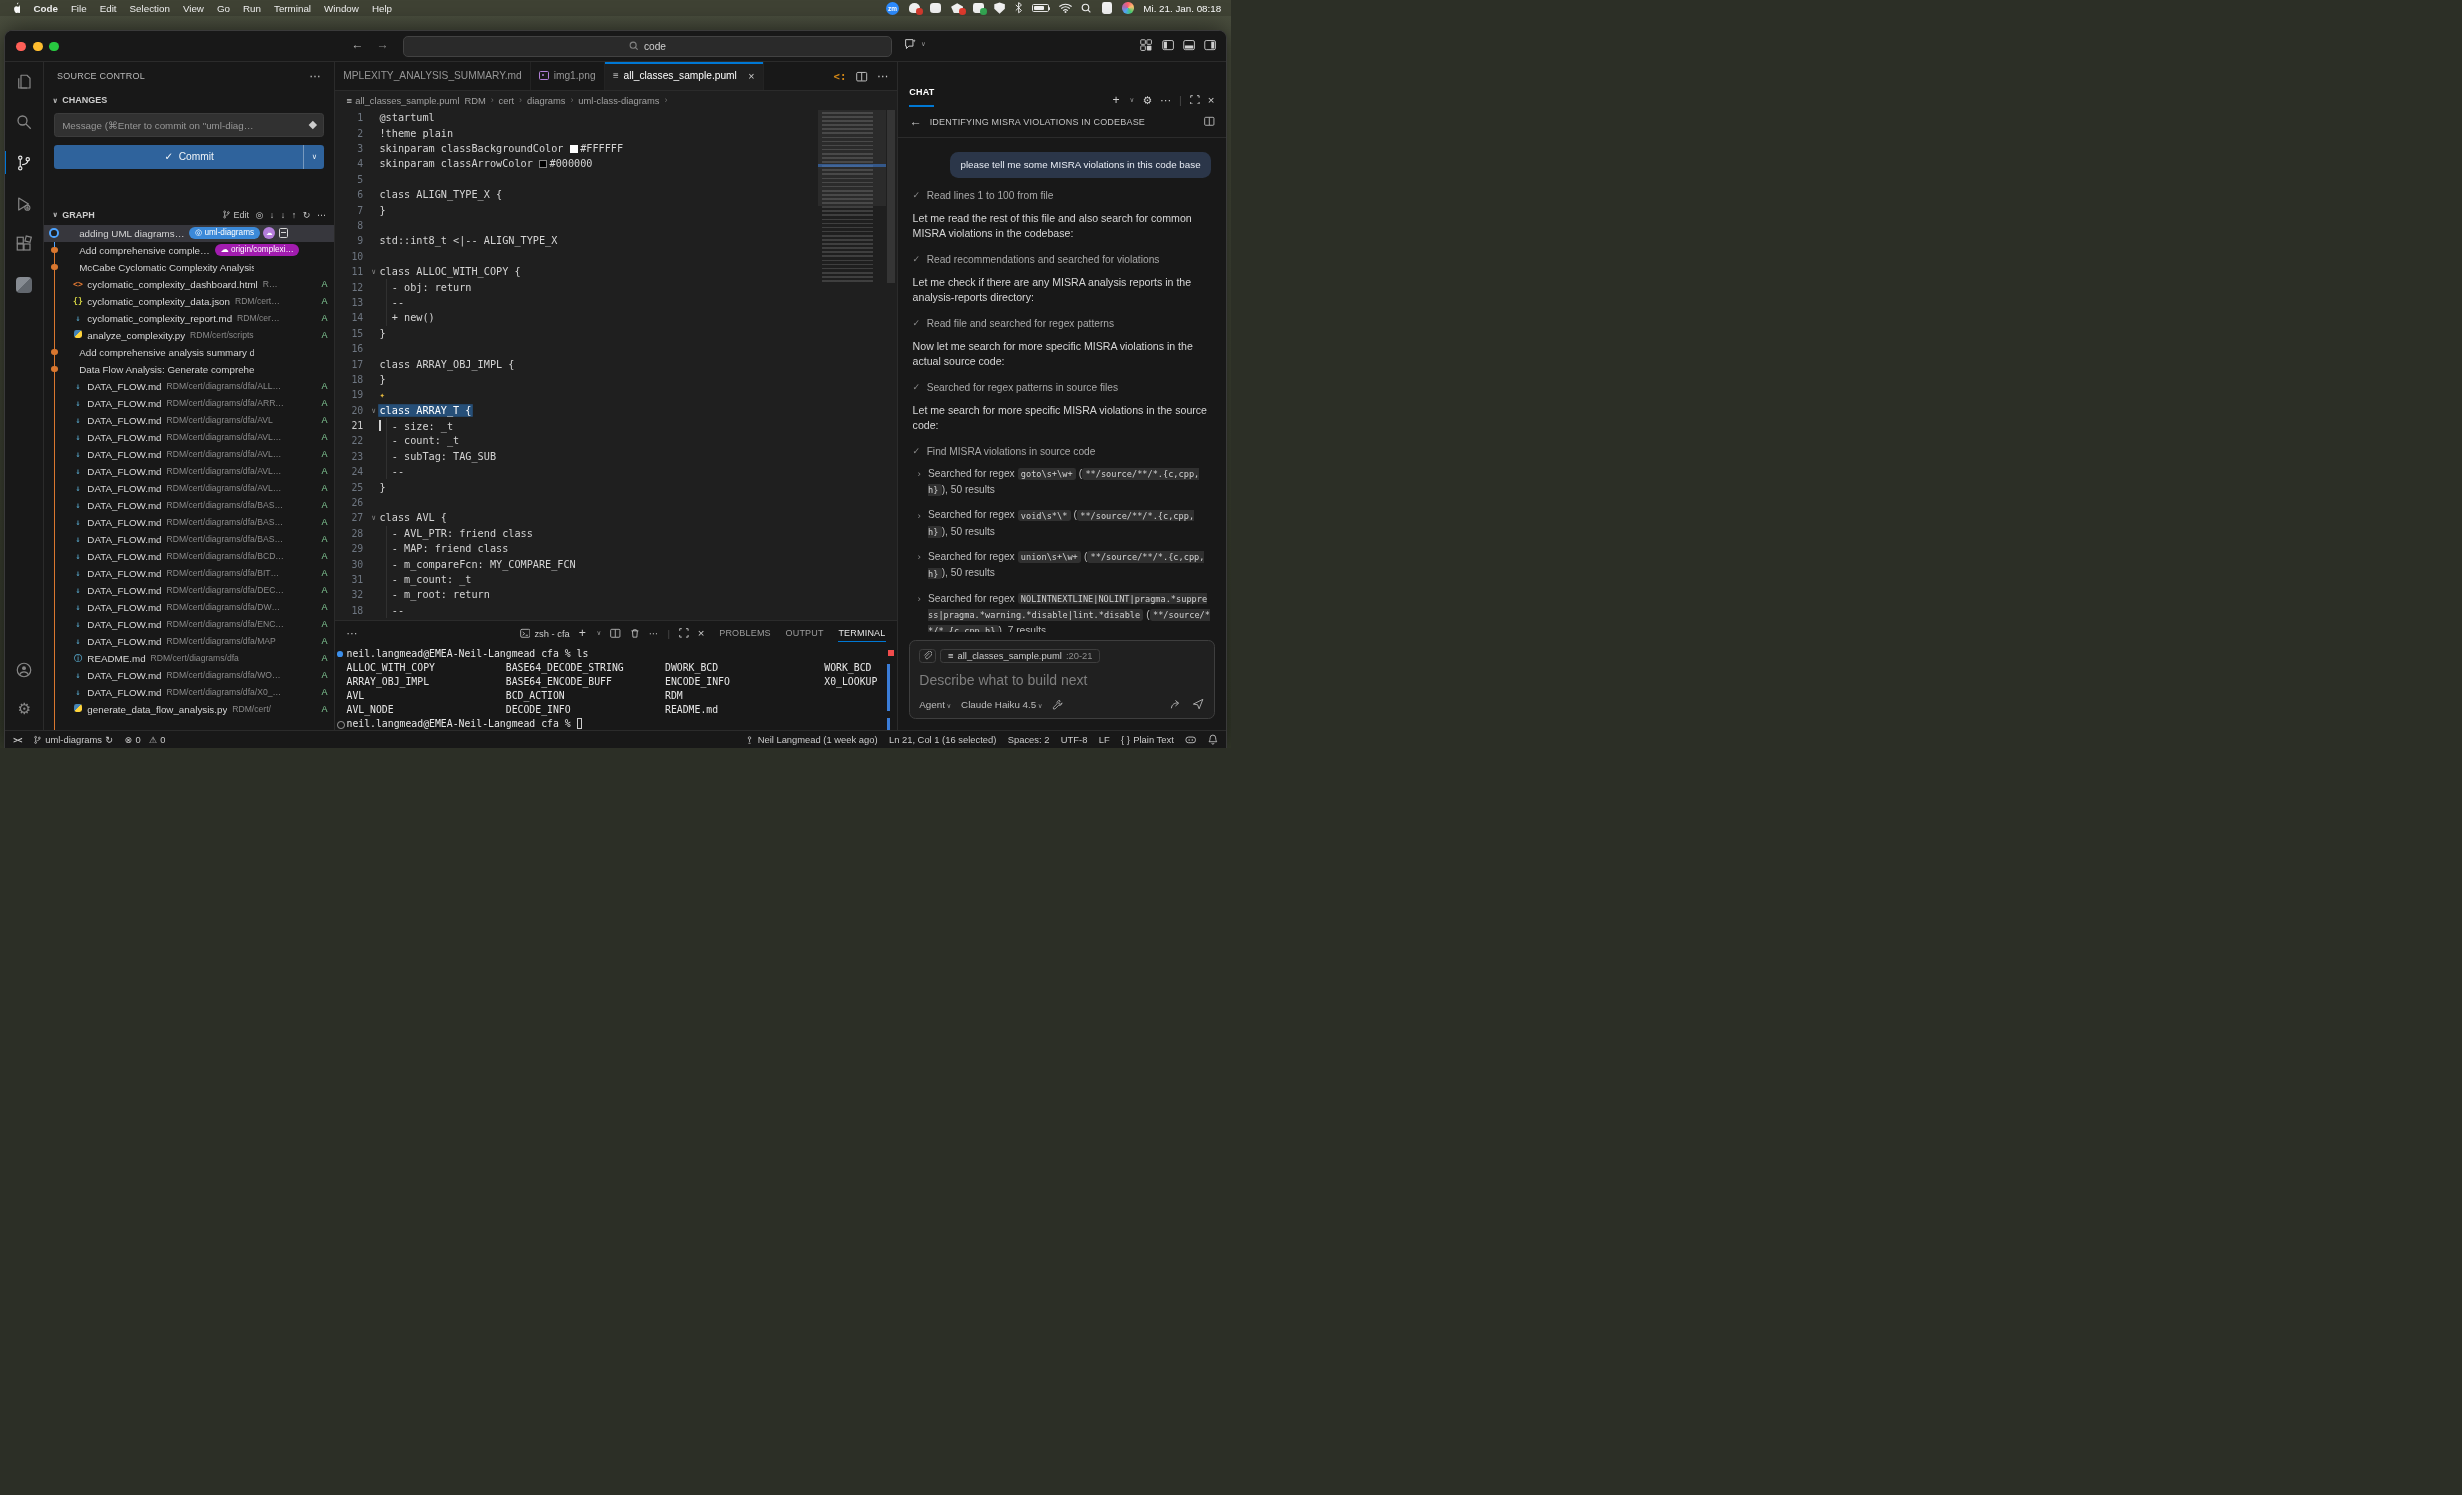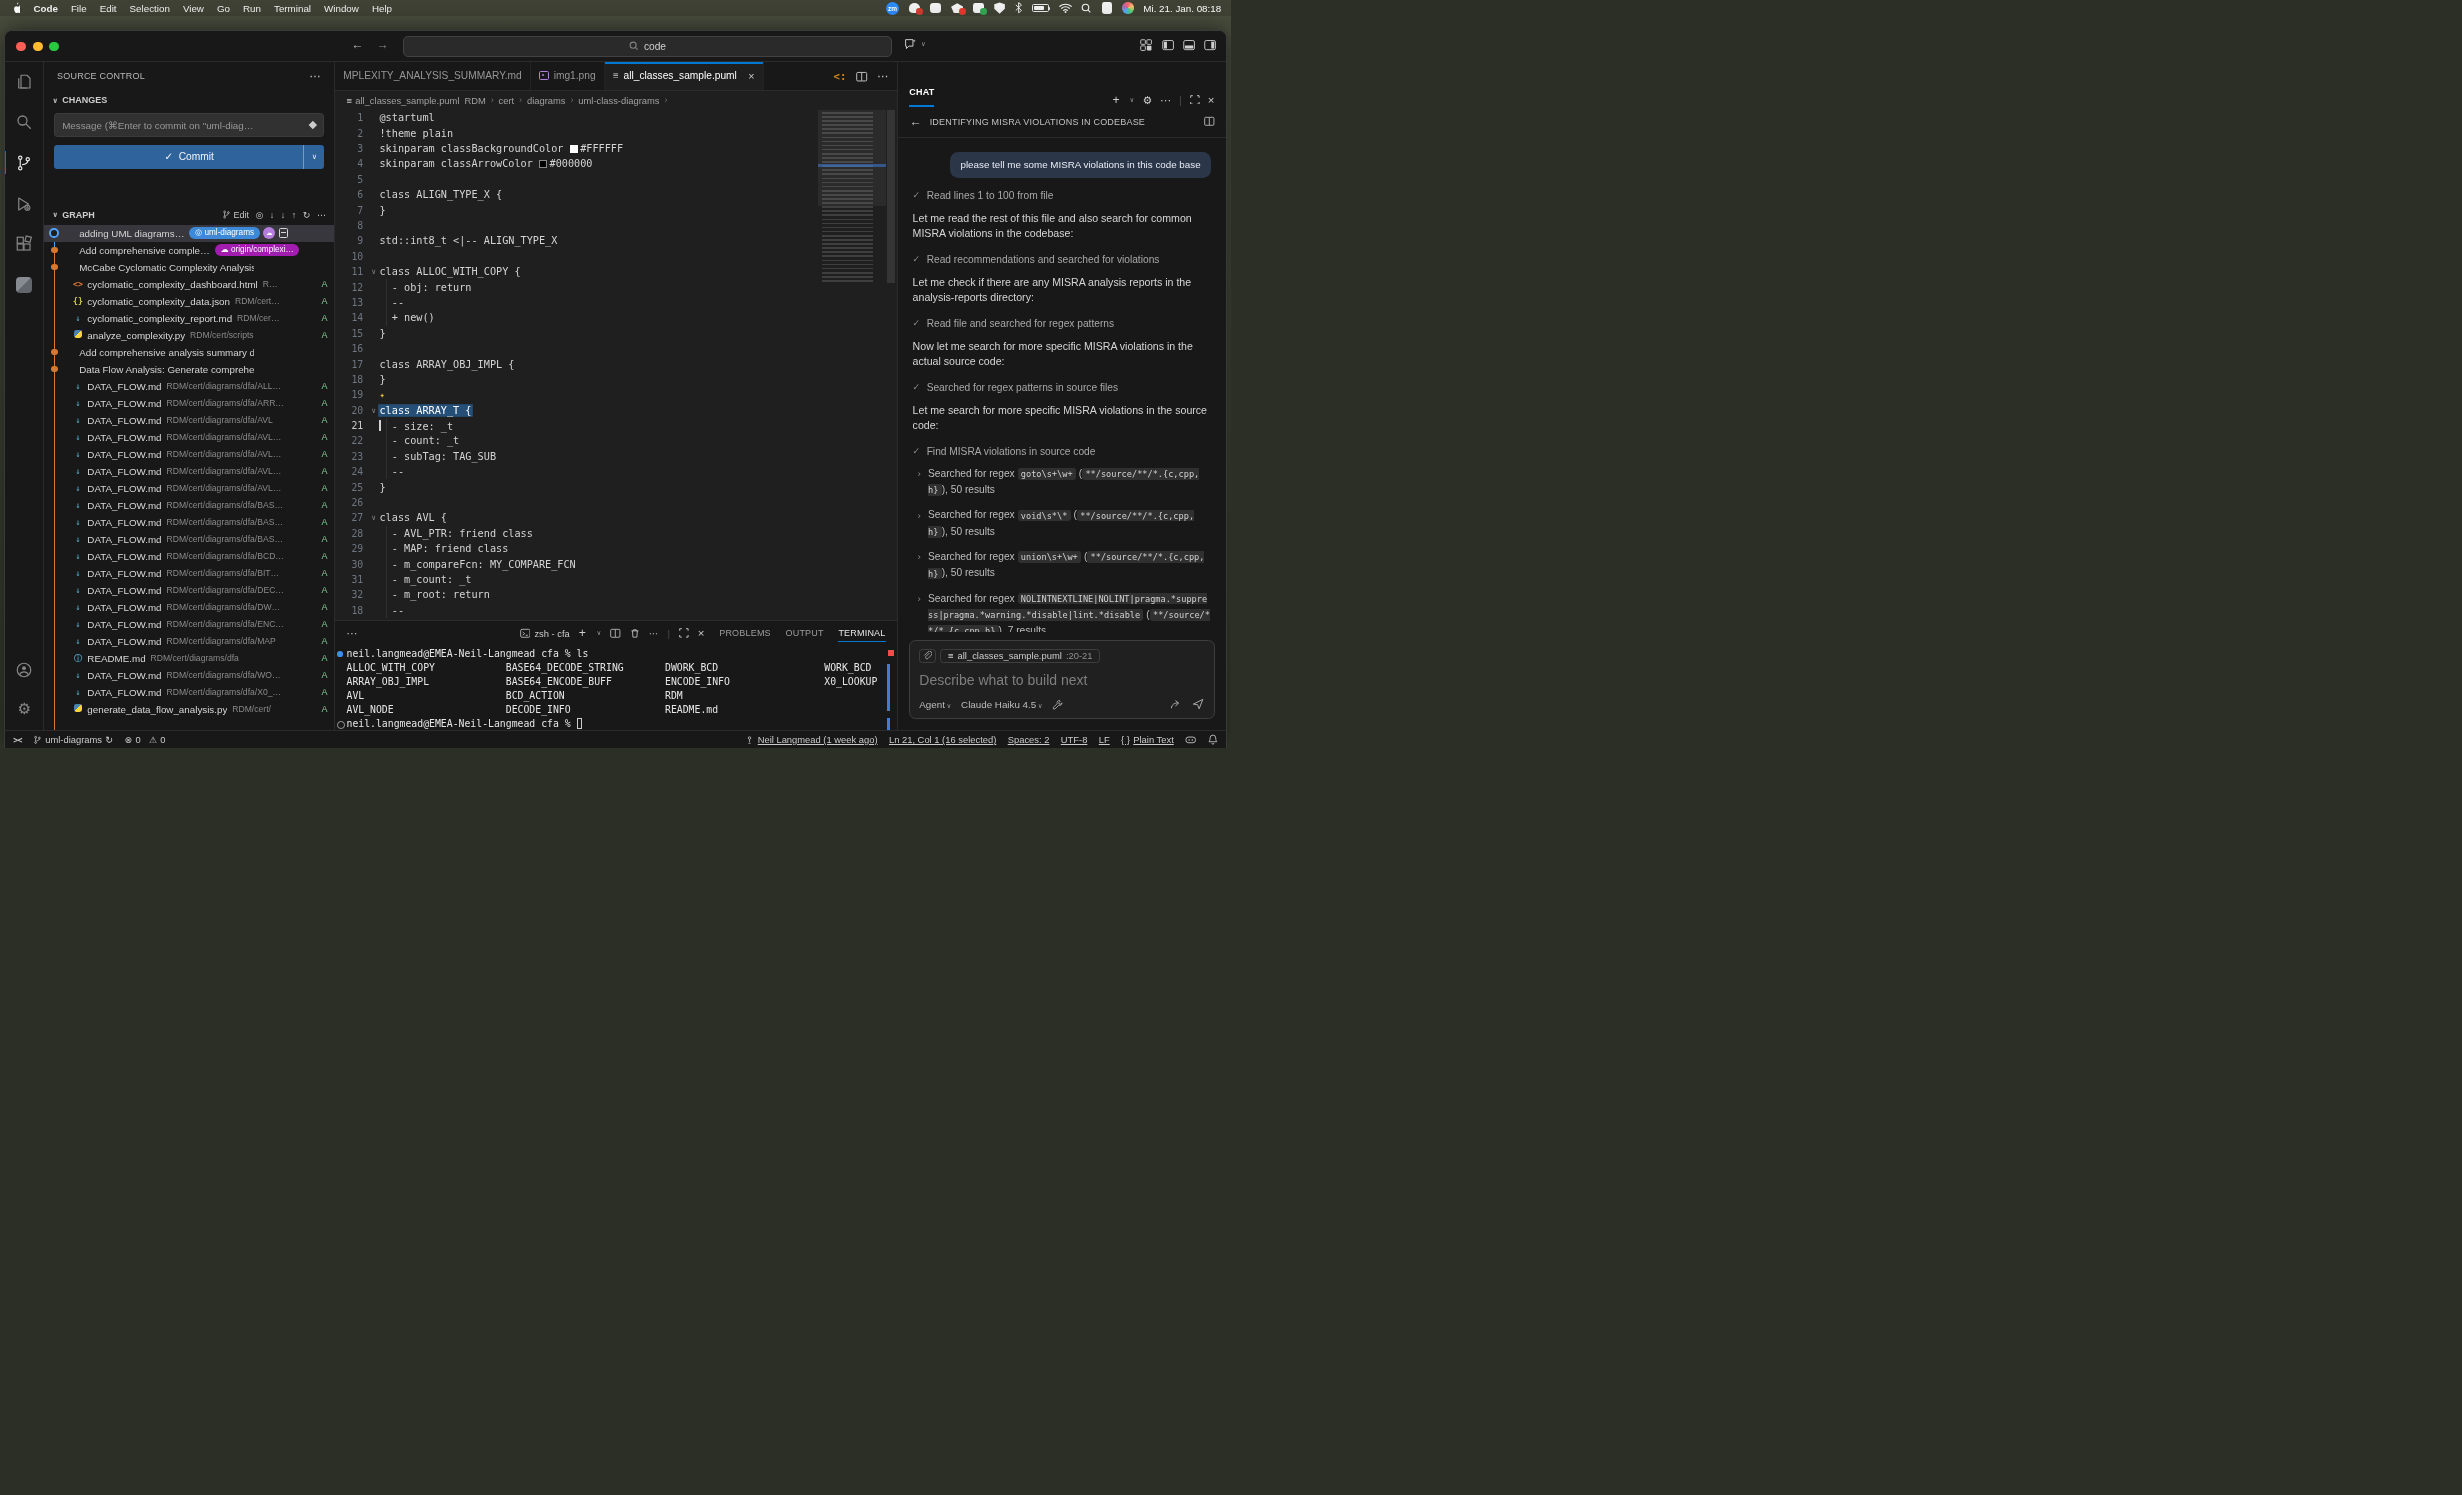--- a/index.html
+++ b/index.html
@@ -191,21 +191,21 @@
   .attach .rng { color:#8f8f8f; }
   .ci-ph { margin-top:9px; color:#7f7f7f; font-size:14px; }
   .ci-row3 { margin-top:9.8px; display:flex; align-items:center; gap:9.8px; color:#bdbdbd; font-size:9.8px; }
   .ddv { font-size:6.5px; color:#9a9a9a; margin-left:1.6px; }
   .ci-right { margin-left:auto; display:flex; align-items:center; gap:9.8px; color:#b9b9b9; }
 
   
   .statusbar { height:18px; background:#181818; border-top:0.8px solid #2b2b2b; display:flex; align-items:center; padding:0 8.2px; color:#cbcbcb; font-size:9.4px; flex:none; gap:11.4px; }
   .sb-item { display:flex; align-items:center; gap:3.3px; white-space:nowrap; }
   .sb-remote { font-family:"DejaVu Sans Mono",monospace; font-size:8.2px; font-weight:bold; letter-spacing:-0.8px; }
-  .sb-right { margin-left:auto; display:flex; align-items:center; gap:11.4px;text-decoration:underline; }
+  .sb-right { margin-left:auto; display:flex; align-items:center; gap:11.4px; }
   .sb-glyph { font-size:9px; }
   svg { flex:none; }
 </style>
 </head>
 <body>
 
 <div class="screen">
 
   <div class="menubar">
     <span class="apple">

